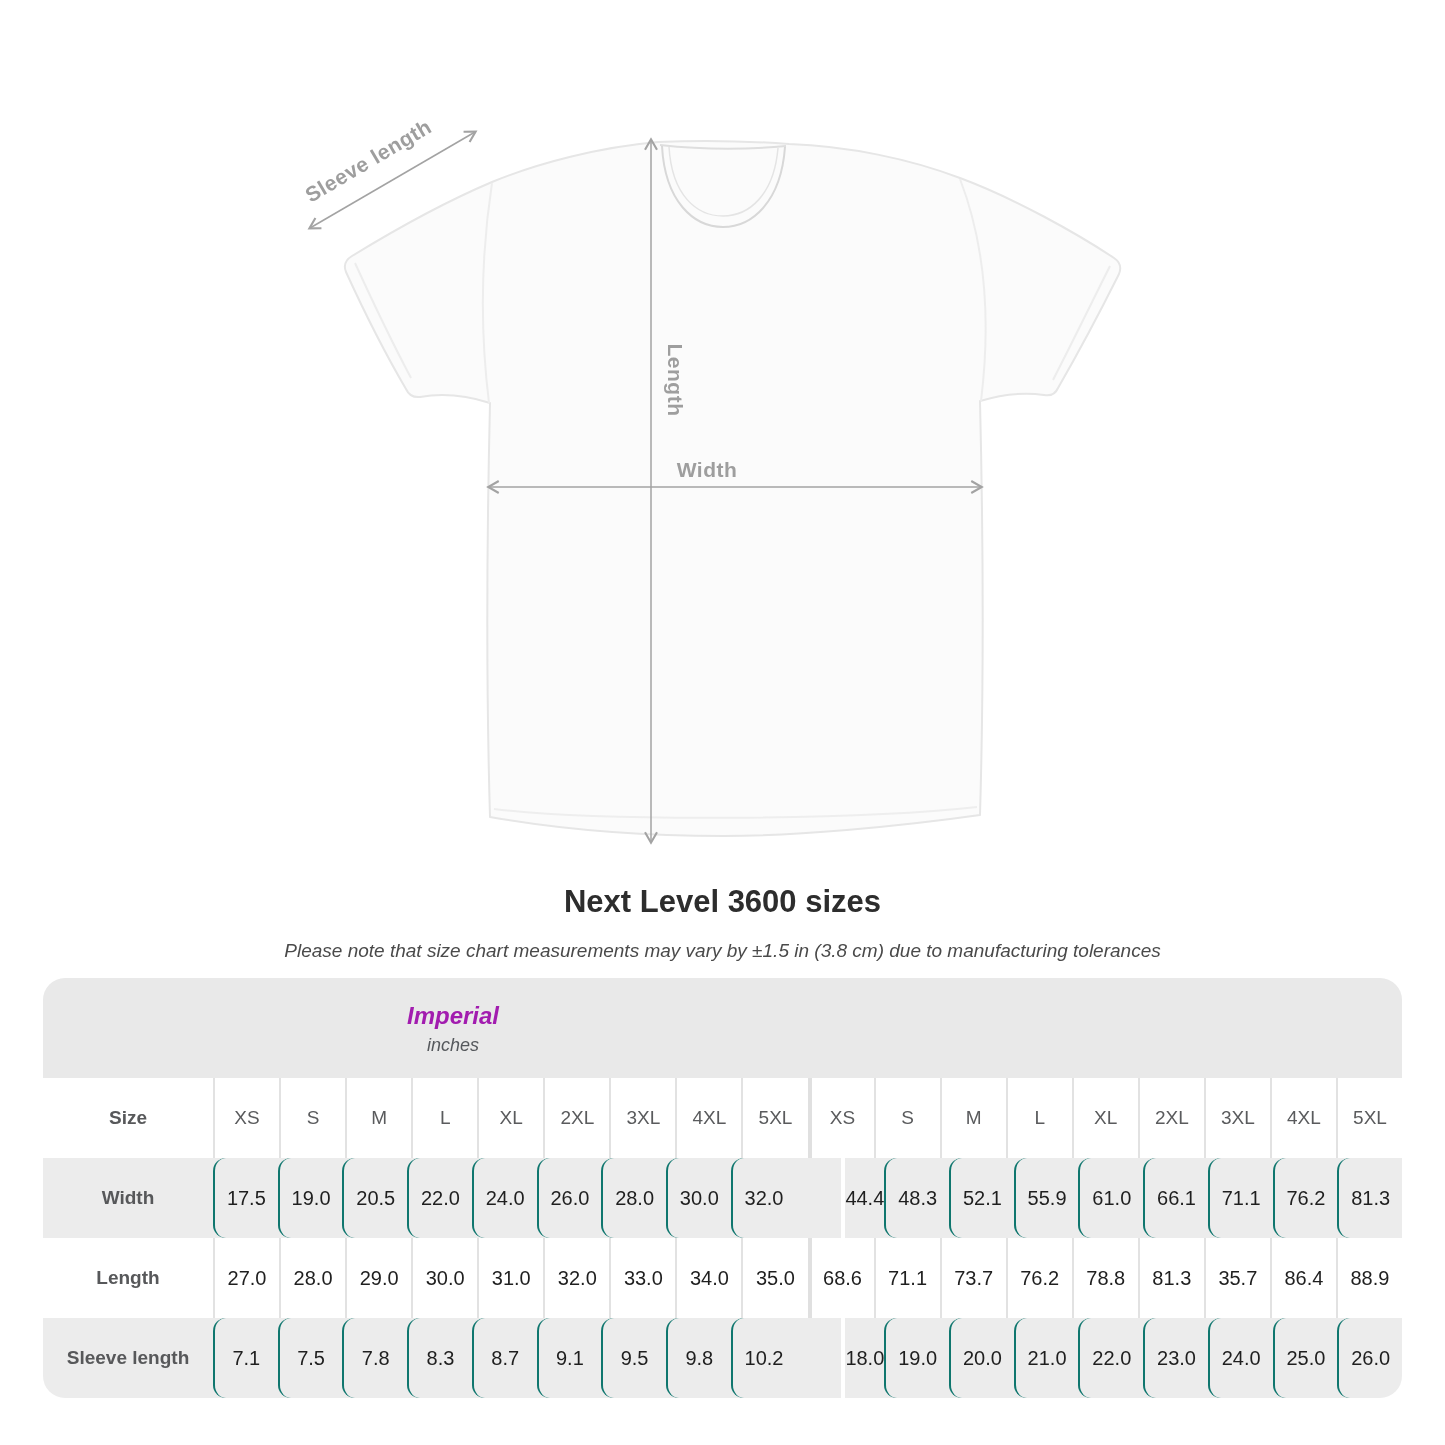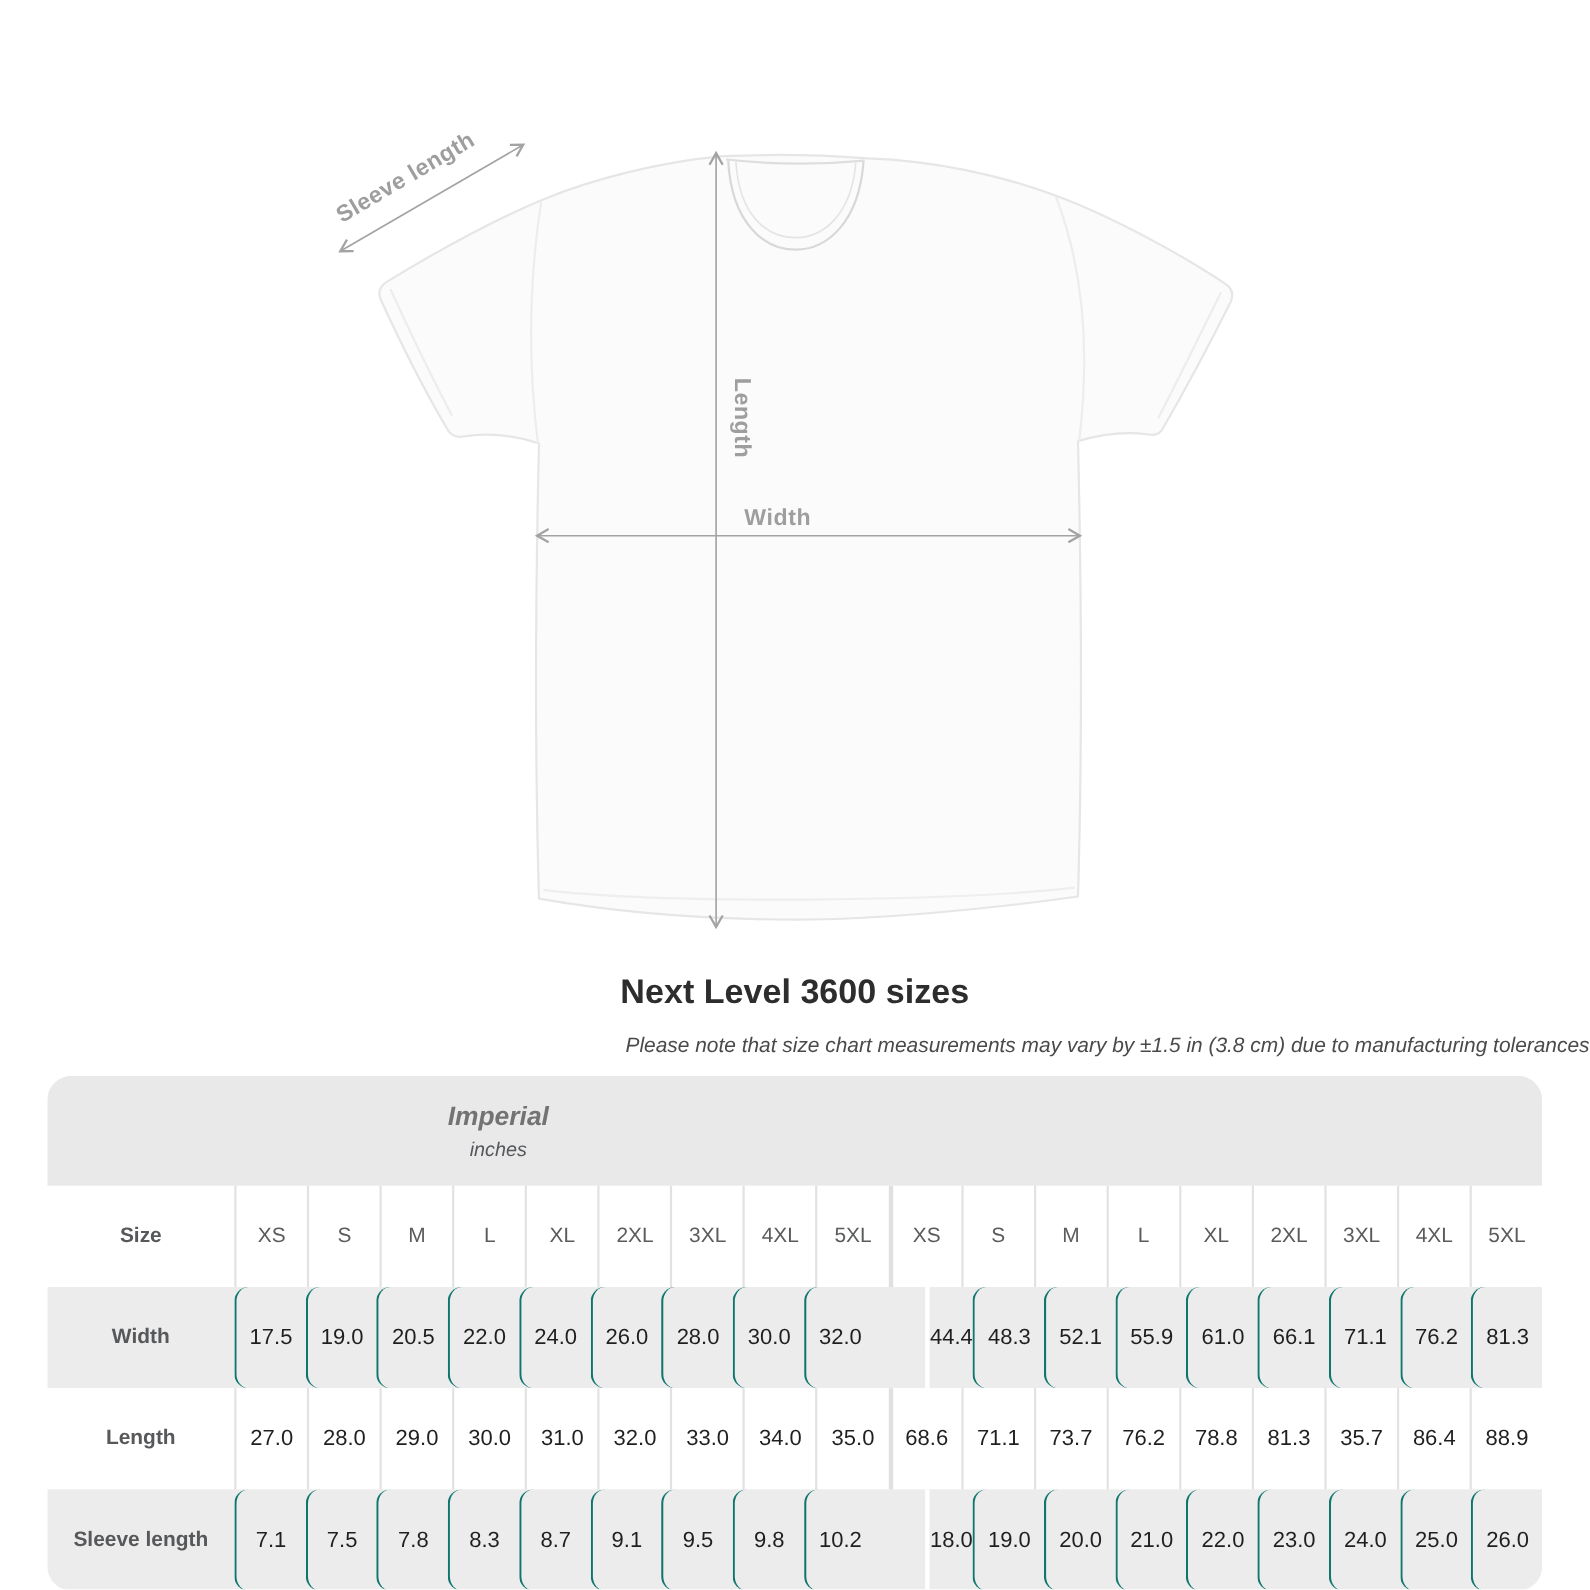--- a/index.html
+++ b/index.html
@@ -9,35 +9,35 @@
   }
   
   .shirt-svg{position:absolute;left:280px;top:90px;width:880px;height:790px;}
   .diag-label{font-family:"Liberation Sans",sans-serif;font-weight:bold;font-size:21px;fill:#9e9e9e;letter-spacing:.5px;}
   
   .title{
     position:absolute;top:884px;left:0;width:100%;text-align:center;
     font-size:31px;font-weight:bold;color:#2d2d2d;
   }
   .subtitle{
-    position:absolute;top:940px;left:0;width:100%;text-align:right;
+    position:absolute;top:940px;left:0;width:100%;text-align:center;
     font-size:19px;font-style:italic;color:#4a4a4a;
   }
   
   .size-table{
     position:absolute;left:43px;top:978px;width:1359px;
     border-radius:22px;overflow:hidden;background:#fff;
   }
   .band{height:100px;background:#e9e9e9;display:flex;}
   .group{display:flex;flex-direction:column;justify-content:center;align-items:center;gap:5px;padding-top:2px;}
   .group-imperial{width:764px;padding-left:56px;box-sizing:border-box;}
   .group-metric{flex:1;}
-  .g-label{font-size:24px;font-weight:bold;font-style:italic;color:#737373;}
+  .g-label{font-size:24px;font-weight:bold;font-style:italic;color:#a21caf;}
   .g-sub{font-size:18px;font-style:italic;color:#55585c;}
-  .trow{display:grid;grid-template-columns:170px repeat(18,1fr);height:92px;}
+  .trow{display:grid;grid-template-columns:170px repeat(18,1fr);height:80px;}
   .cell{display:flex;align-items:center;justify-content:center;height:100%;box-sizing:border-box;}
   .lc{font-size:19px;font-weight:bold;color:#57585a;}
   .hc{font-size:19px;font-weight:normal;color:#5a5b5d;}
   .dc{font-size:20px;color:#1f1f1f;}
   .r-white{background:#ffffff;}
   .r-gray{background:#ececec;}
   .r-white .sep{border-left:2px solid #e2e2e2;}
   .r-gray  .sep{border-left:2px solid #0f766e;border-radius:13px;}
   .r-white .gsep{border-left:4px solid #e0e0e0;}
   .r-gray  .gsep{border-left:4px solid #ffffff;margin-left:46px;}

